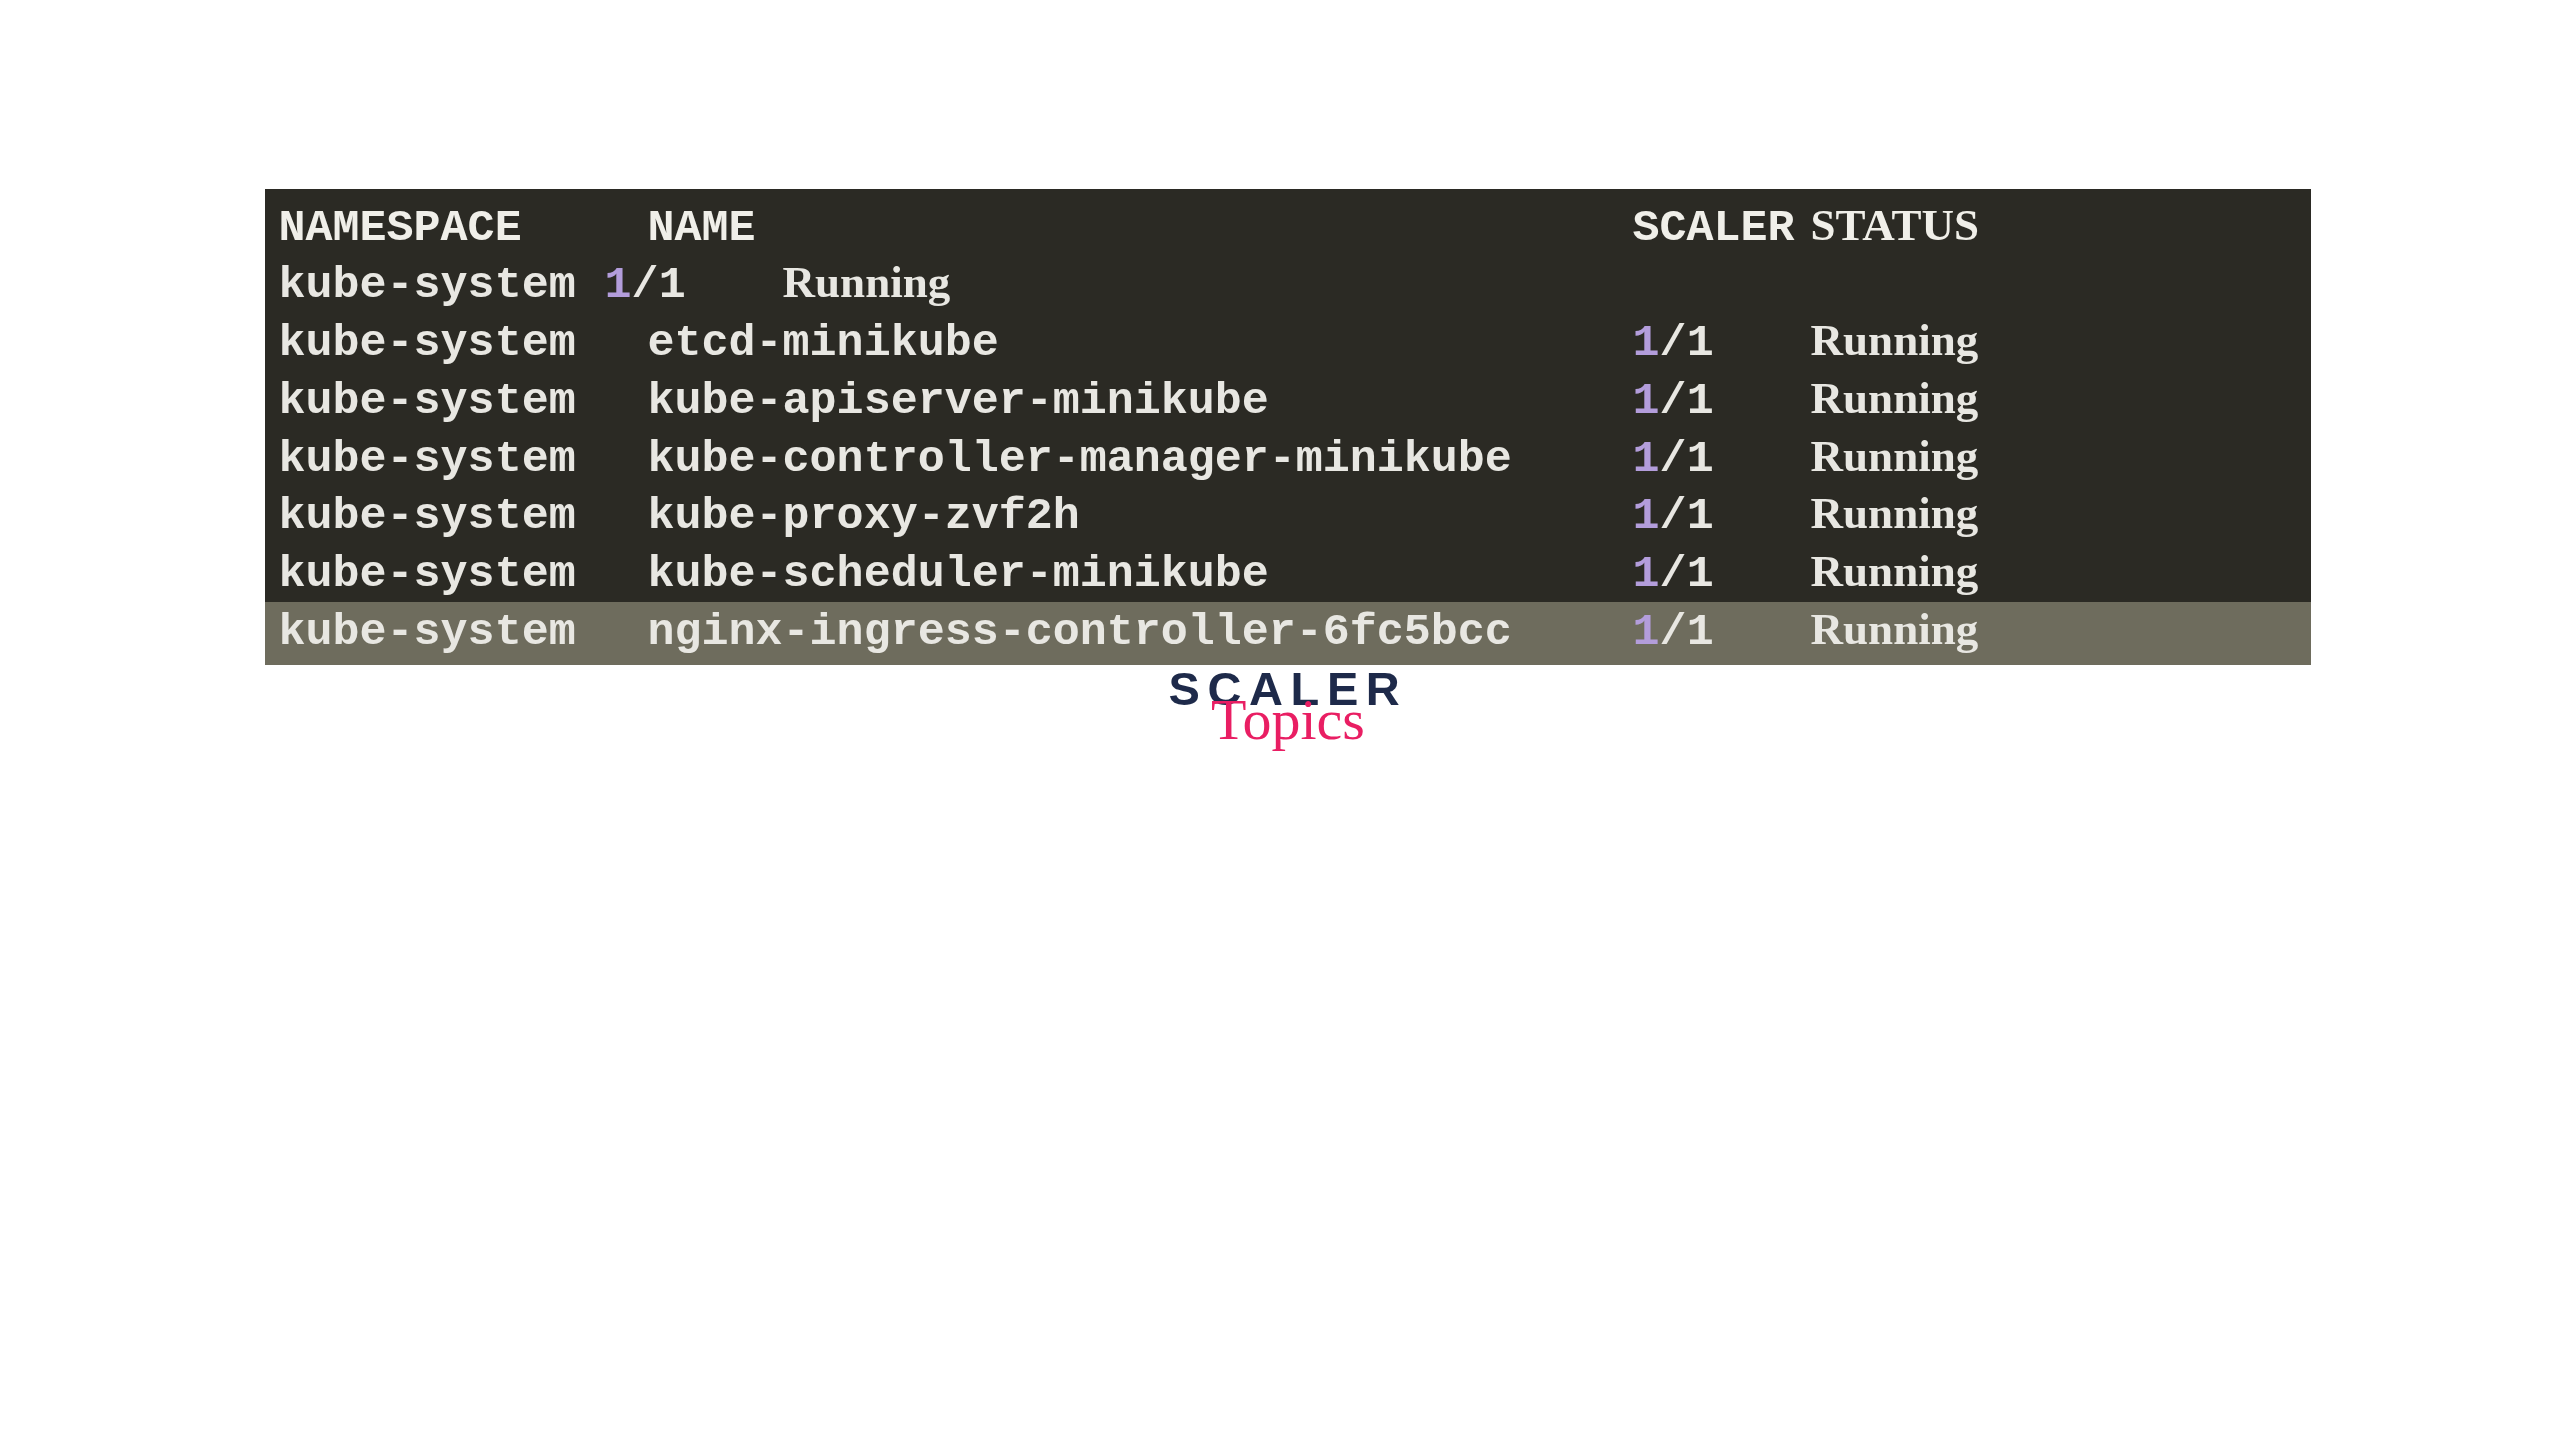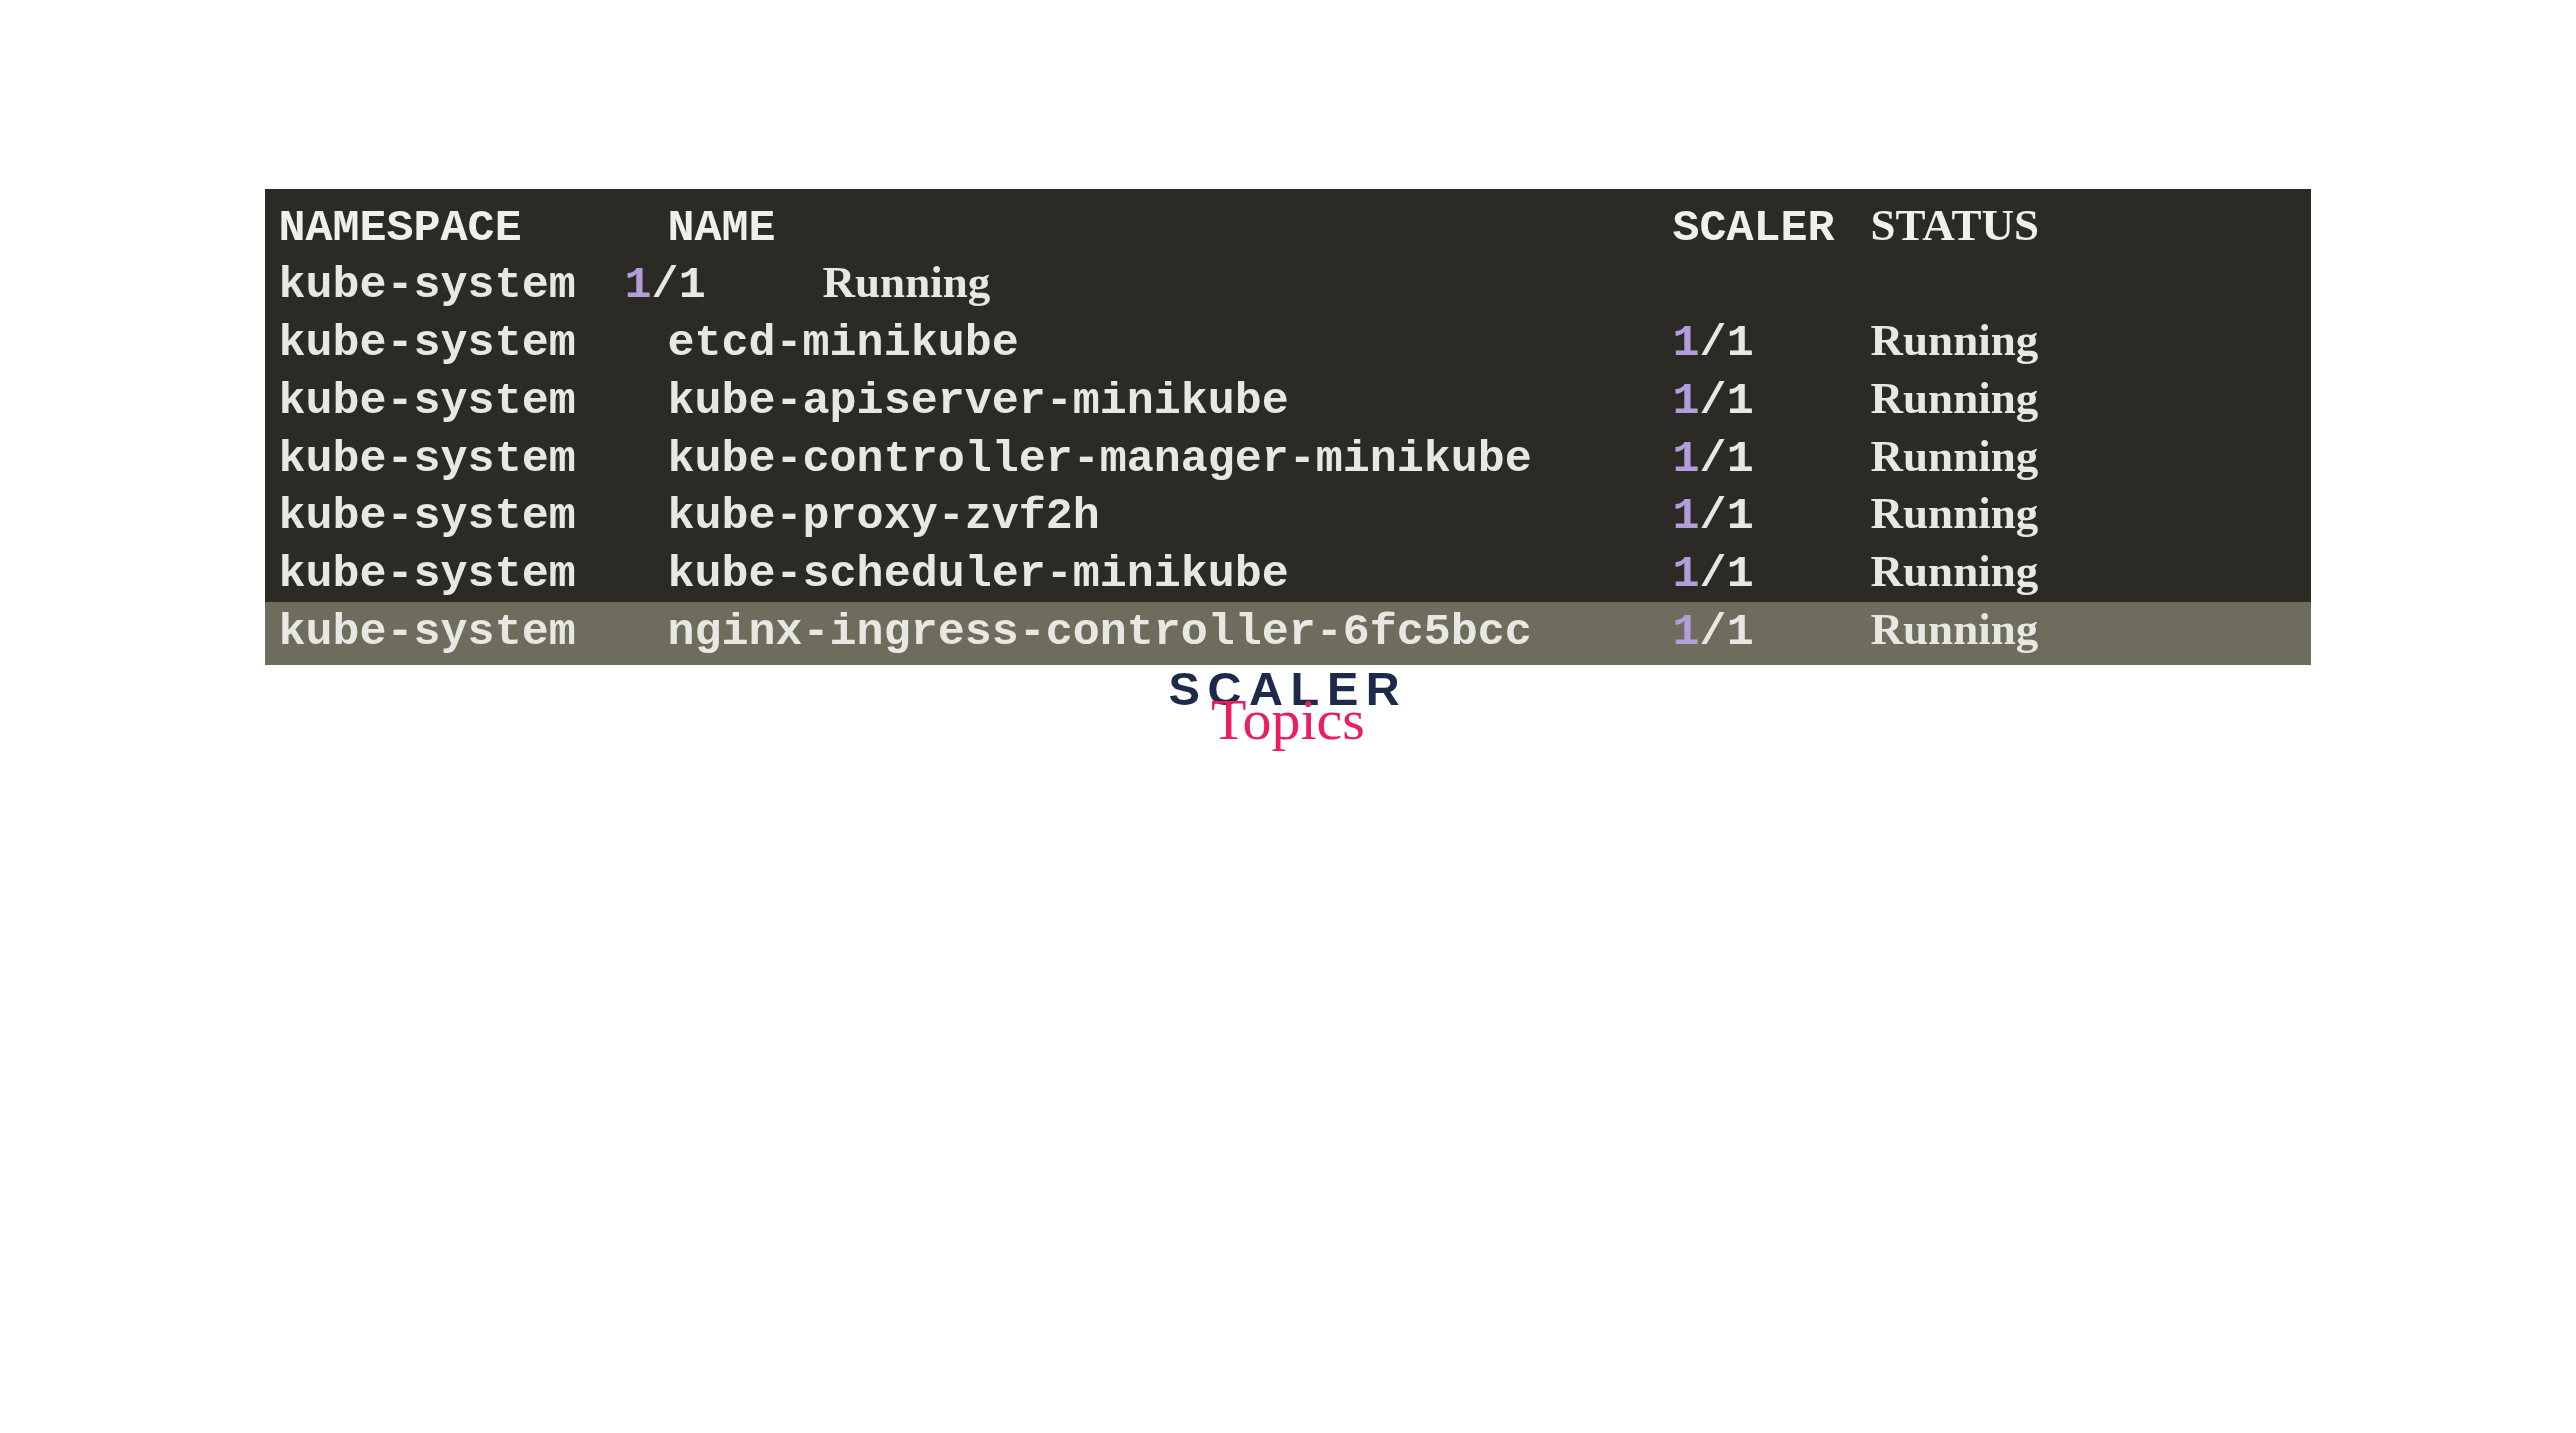--- a/index.html
+++ b/index.html
@@ -22,21 +22,20 @@
     box-sizing: border-box;
     font-size: 45px;
     line-height: 1.15;
     font-weight: 600;
     color: #e8e7e2;
   }
   .row {
     display: flex;
     align-items: baseline;
     padding: 1.5px 0;
-    gap: 20px;
   }
   .row.header {
     color: #f0efe9;
     padding-top: 4.5px;
   }
   .row.highlight {
     background: #6e6c5d;
     margin: 0 -13.6px 0px -13.6px;
     padding-left: 13.6px;
     padding-right: 13.6px;

